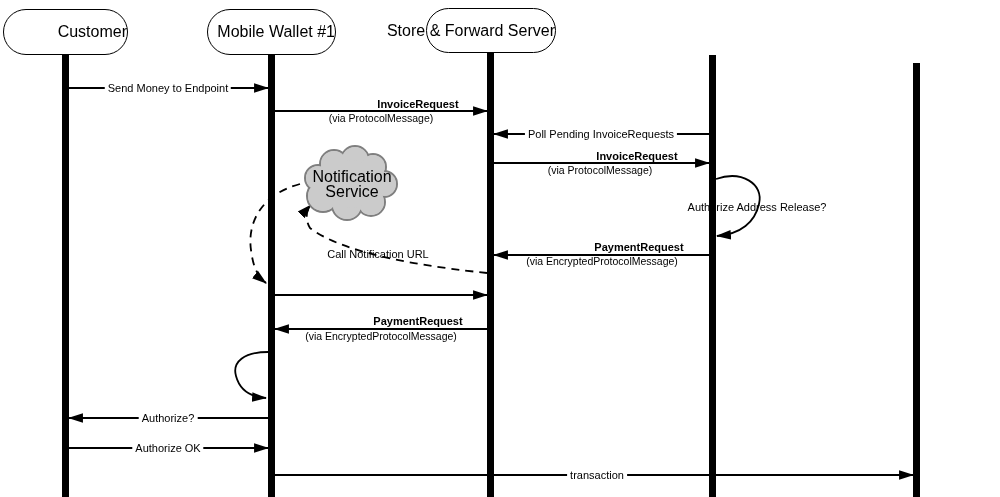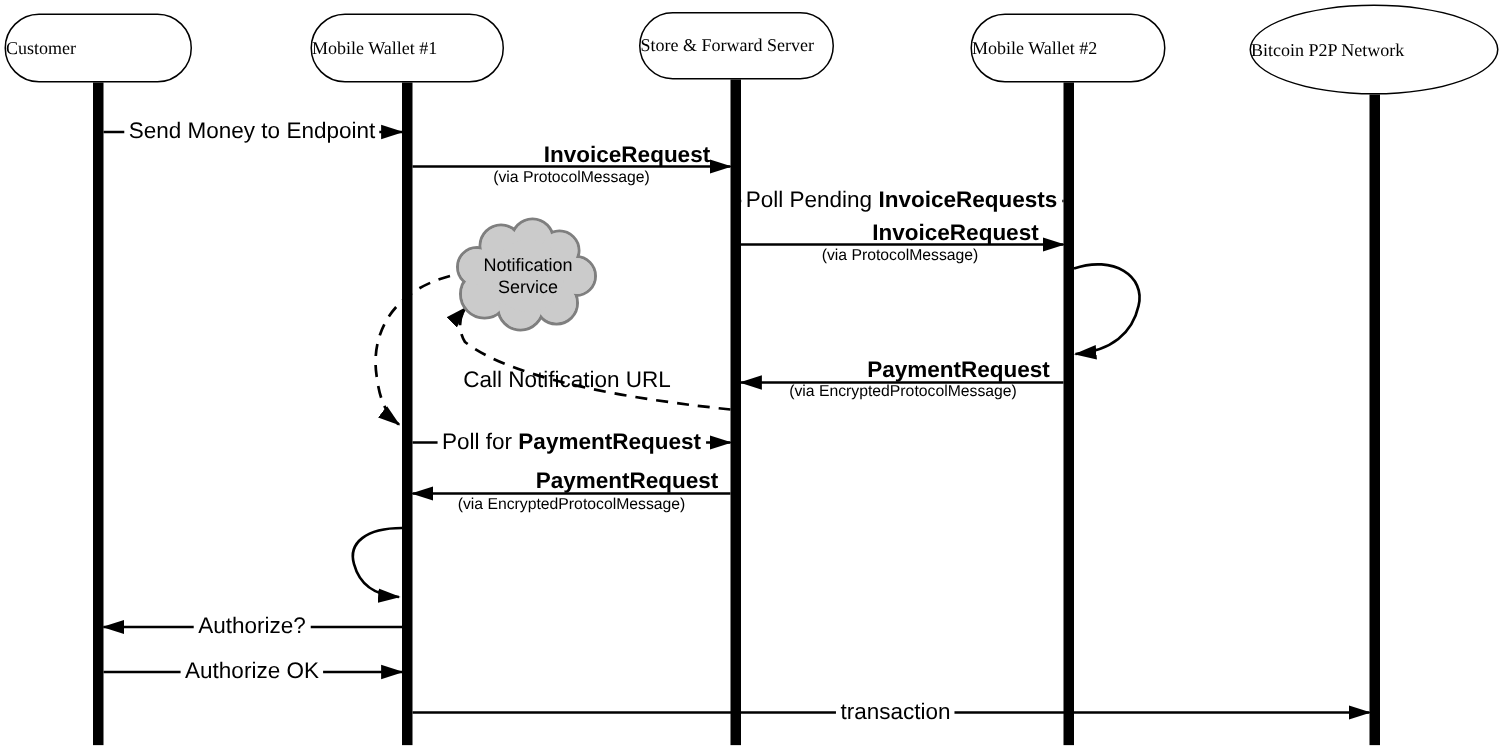--- a/index.html
+++ b/index.html
@@ -16,39 +16,39 @@
   .layer{position:absolute;left:0;top:0;width:1000px;height:497px;}
   
   .msg{stroke:var(--line);stroke-width:1.8;fill:none;}
   .dashed{stroke-dasharray:8 6;}
   #arrow path{fill:var(--line);}
   .cloud-stroke{fill:var(--cloud-fill);stroke:var(--cloud-border);stroke-width:2;}
   .cloud-fillonly{fill:var(--cloud-fill);stroke:none;}
   
   .actor{
     position:absolute;border:1.7px solid var(--line);background:var(--background);
-    display:flex;align-items:center;justify-content:flex-start;box-sizing:border-box;
-    font-size:12px;white-space:nowrap;z-index:4;font-family:Liberation Serif, serif;
+    display:flex;align-items:center;justify-content:flex-end;box-sizing:border-box;
+    font-size:16px;white-space:nowrap;z-index:4;
   }
   .stadium{border-radius:24px;}
   .ellipse{border-radius:50%;}
   
   .lifeline{position:absolute;width:7px;background:var(--line);z-index:3;}
   
   .lbl{
     position:absolute;transform:translate(-50%,-50%);white-space:nowrap;
-    font-size:15px;line-height:14px;z-index:5;
+    font-size:11px;line-height:14px;z-index:5;
   }
   .lbl.bg{background:var(--background);padding:0 3px;}
   .lbl.name{font-weight:bold;margin-left:37px;}
   .lbl.via{font-size:10.5px;}
-  .lbl b{font-weight:bold;}
+  .lbl b{font-weight:normal;}
   .cloud-text{
     position:absolute;left:352px;top:184px;transform:translate(-50%,-50%);
-    text-align:center;font-size:12px;line-height:14.5px;z-index:5;white-space:nowrap;
+    text-align:center;font-size:16px;line-height:14.5px;z-index:5;white-space:nowrap;
   }
 </style>
 </head>
 <body>
 
 <div class="canvas">
 
   <svg class="layer" viewBox="0 0 1000 497">
     <defs>
       <marker id="arrow" markerUnits="userSpaceOnUse" markerWidth="15" markerHeight="12" viewBox="0 0 14 10" refX="13" refY="5" orient="auto">
@@ -106,49 +106,43 @@
 
   <div class="actor stadium" style="left:3px;top:9px;width:125px;height:46px">
     <span>Customer</span>
   </div>
   <div class="actor stadium" style="left:207px;top:9px;width:129px;height:46px">
     <span>Mobile Wallet #1</span>
   </div>
   <div class="actor stadium" style="left:426px;top:8px;width:130px;height:45px">
     <span>Store &amp; Forward Server</span>
   </div>
-  <div class="actor stadium" style="left:647px;top:9px;width:130px;height:46px">
-    <span>Mobile Wallet #2</span>
-  </div>
-  <div class="actor ellipse" style="left:833px;top:3px;width:166px;height:60px">
-    <span>Bitcoin P2P Network</span>
-  </div>
 
   <div class="cloud-text">
     <div>Notification</div>
     <div>Service</div>
   </div>
 
   <span class="lbl bg" style="left:168px;top:88px">Send Money to Endpoint</span>
 
   <span class="lbl name" style="left:381px;top:104px">InvoiceRequest</span>
   <span class="lbl via" style="left:381px;top:118px">(via ProtocolMessage)</span>
 
   <span class="lbl bg" style="left:601px;top:134px"><span>Poll Pending </span><b>InvoiceRequests</b></span>
 
   <span class="lbl name" style="left:600px;top:156px">InvoiceRequest</span>
   <span class="lbl via" style="left:600px;top:170px">(via ProtocolMessage)</span>
 
+  <span class="lbl" style="left:757px;top:207px">Authorize Address Release?</span>
 
   <span class="lbl name" style="left:602px;top:247px">PaymentRequest</span>
   <span class="lbl via" style="left:602px;top:261px">(via EncryptedProtocolMessage)</span>
 
   <span class="lbl" style="left:378px;top:254px">Call Notification URL</span>
 
-  <span class="lbl bg" style="left:381px;top:295px"><span>Poll for </span><b>PaymentRequest</b></span>
 
   <span class="lbl name" style="left:381px;top:321px">PaymentRequest</span>
   <span class="lbl via" style="left:381px;top:336px">(via EncryptedProtocolMessage)</span>
 
 
   <span class="lbl bg" style="left:168px;top:418px">Authorize?</span>
   <span class="lbl bg" style="left:168px;top:448px">Authorize OK</span>
   <span class="lbl bg" style="left:597px;top:475px">transaction</span>
 
 </div>

